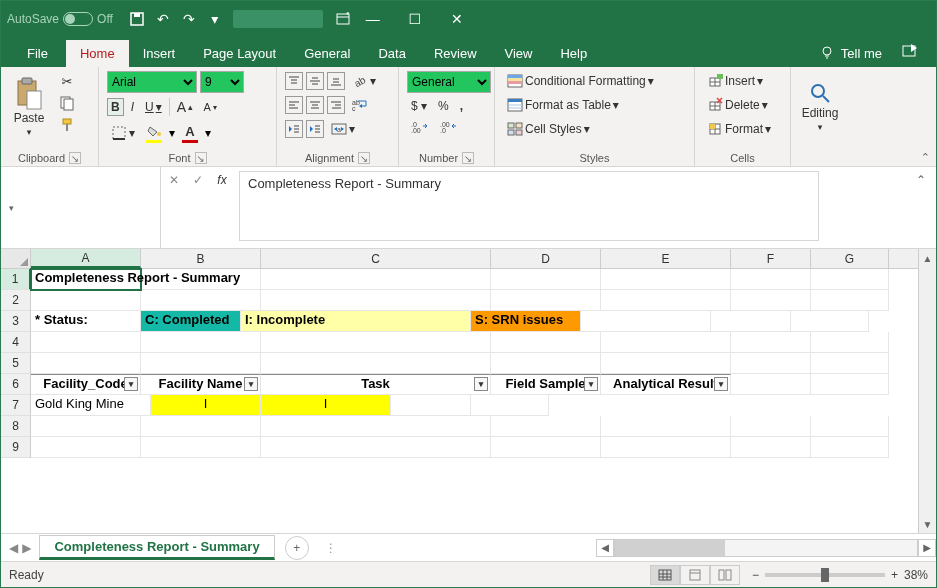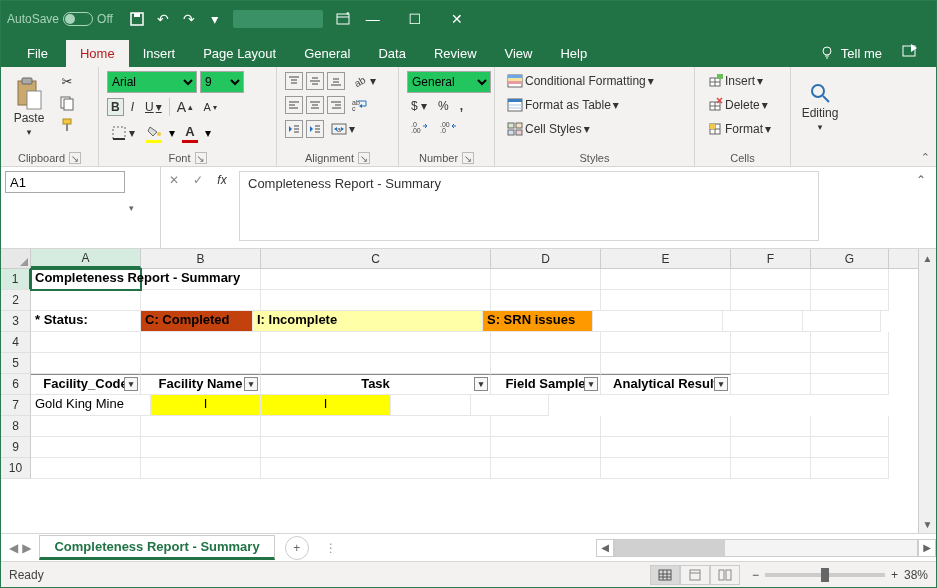--- a/index.html
+++ b/index.html
@@ -440,21 +440,20 @@
         <span style="font-size:9px">▾</span>
       </div>
     </div>
     <div class="label"></div>
   </div>
   <span class="rcollapse">⌃</span>
 </div>
 
 <div class="fbar-row">
   <div class="namebox">
-    <input value="A1" style="">
     <span style="align-self:center;margin-left:4px;color:#666;font-size:9px">▾</span>
   </div>
   <div class="fx-section">
     <div class="fx-btns">
       <span>✕</span>
       <span>✓</span>
       <span style="font-style:italic;color:#333">fx</span>
     </div>
     <div class="fx-input">Completeness Report - Summary</div>
   </div>
@@ -496,21 +495,21 @@
         <div class="cell" style="width:230px"></div>
         <div class="cell" style="width:110px"></div>
         <div class="cell" style="width:130px"></div>
         <div class="cell" style="width:80px"></div>
         <div class="cell" style="width:78px"></div>
       </div>
 
       <div class="gridrow">
         <div class="rowhdr">3</div>
         <div class="cell bold" style="width:110px">* Status:</div>
-        <div class="cell bold" style="width:112px;background:#c2410c">C: Completed</div>
+        <div class="cell bold" style="width:100px;background:#14b8a6">C: Completed</div>
         <div class="cell bold" style="width:230px;background:#ffffa8">I: Incomplete</div>
         <div class="cell bold" style="width:110px;background:#ff9900">S: SRN issues</div>
         <div class="cell" style="width:130px"></div>
         <div class="cell" style="width:80px"></div>
         <div class="cell" style="width:78px"></div>
       </div>
 
       <div class="gridrow">
         <div class="rowhdr">4</div>
         <div class="cell" style="width:110px"></div>
@@ -558,30 +557,20 @@
         <div class="cell" style="width:110px"></div>
             <div class="cell" style="width:120px"></div>
             <div class="cell" style="width:230px"></div>
             <div class="cell" style="width:110px"></div>
             <div class="cell" style="width:130px"></div>
             <div class="cell" style="width:80px"></div>
             <div class="cell" style="width:78px"></div>
       </div>
       <div class="gridrow">
         <div class="rowhdr">9</div>
-        <div class="cell" style="width:110px"></div>
-            <div class="cell" style="width:120px"></div>
-            <div class="cell" style="width:230px"></div>
-            <div class="cell" style="width:110px"></div>
-            <div class="cell" style="width:130px"></div>
-            <div class="cell" style="width:80px"></div>
-            <div class="cell" style="width:78px"></div>
-      </div>
-      <div class="gridrow">
-        <div class="rowhdr">10</div>
         <div class="cell" style="width:110px"></div>
             <div class="cell" style="width:120px"></div>
             <div class="cell" style="width:230px"></div>
             <div class="cell" style="width:110px"></div>
             <div class="cell" style="width:130px"></div>
             <div class="cell" style="width:80px"></div>
             <div class="cell" style="width:78px"></div>
       </div>
     </div>
 

